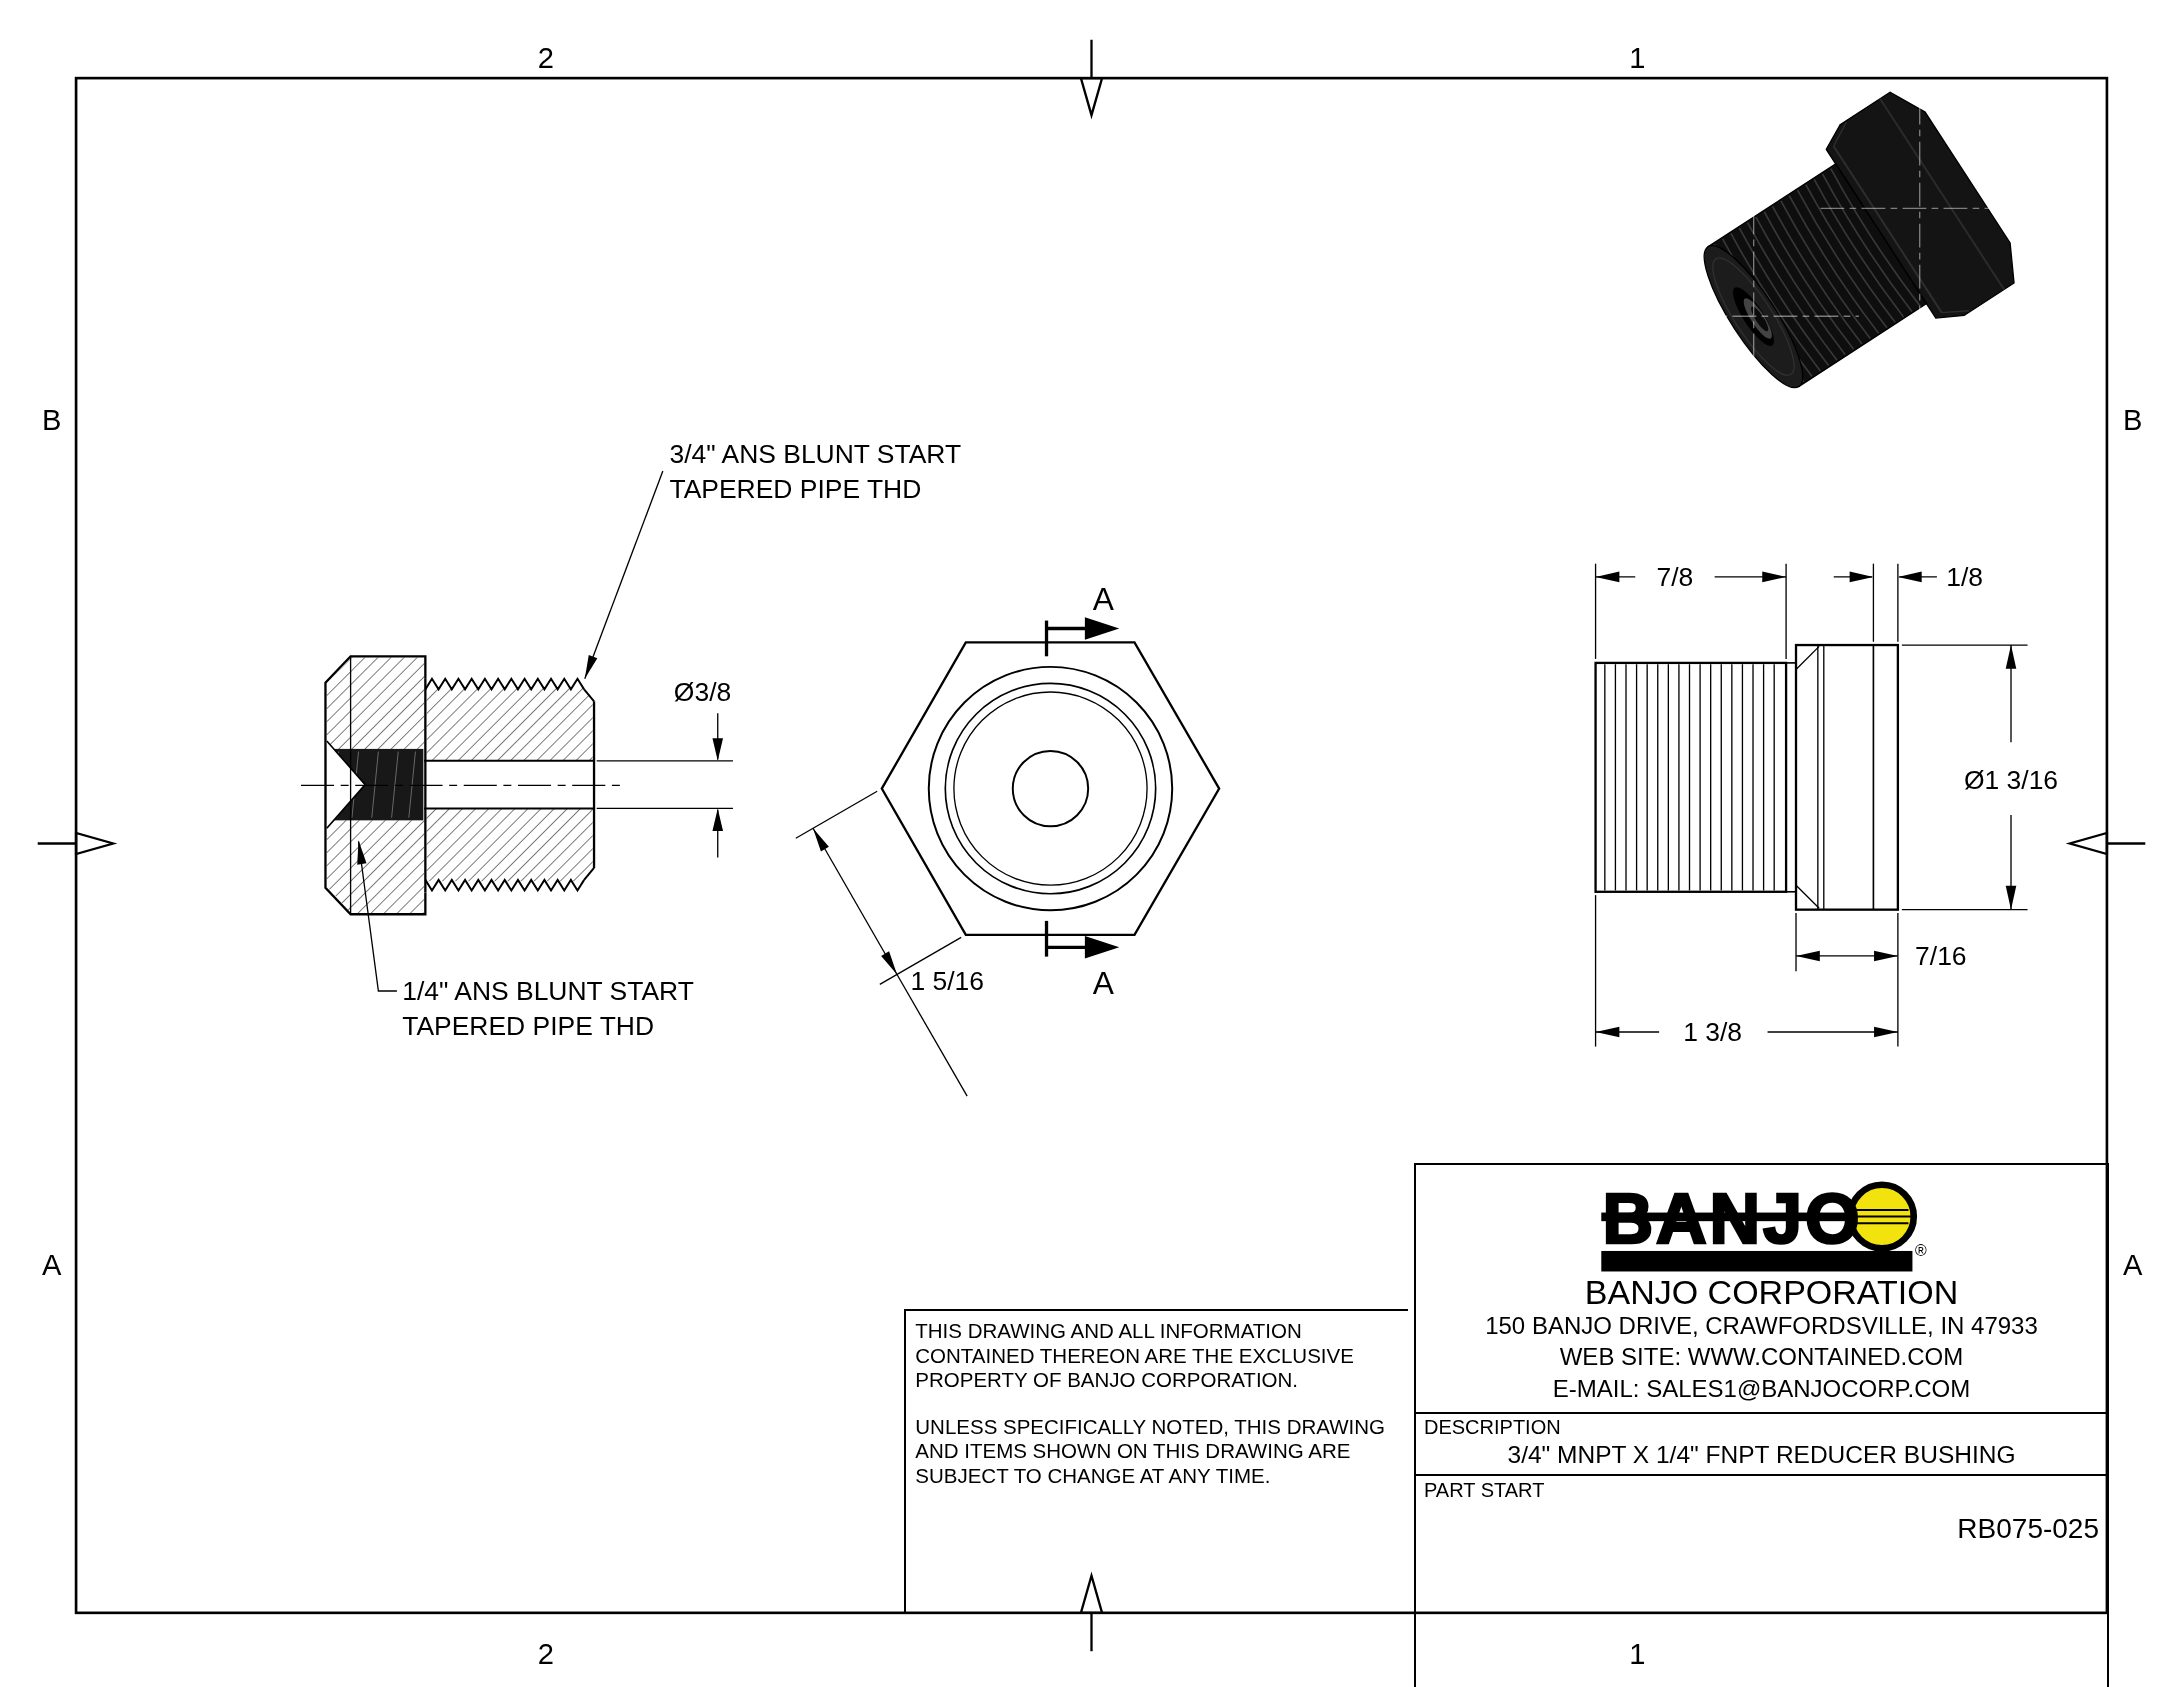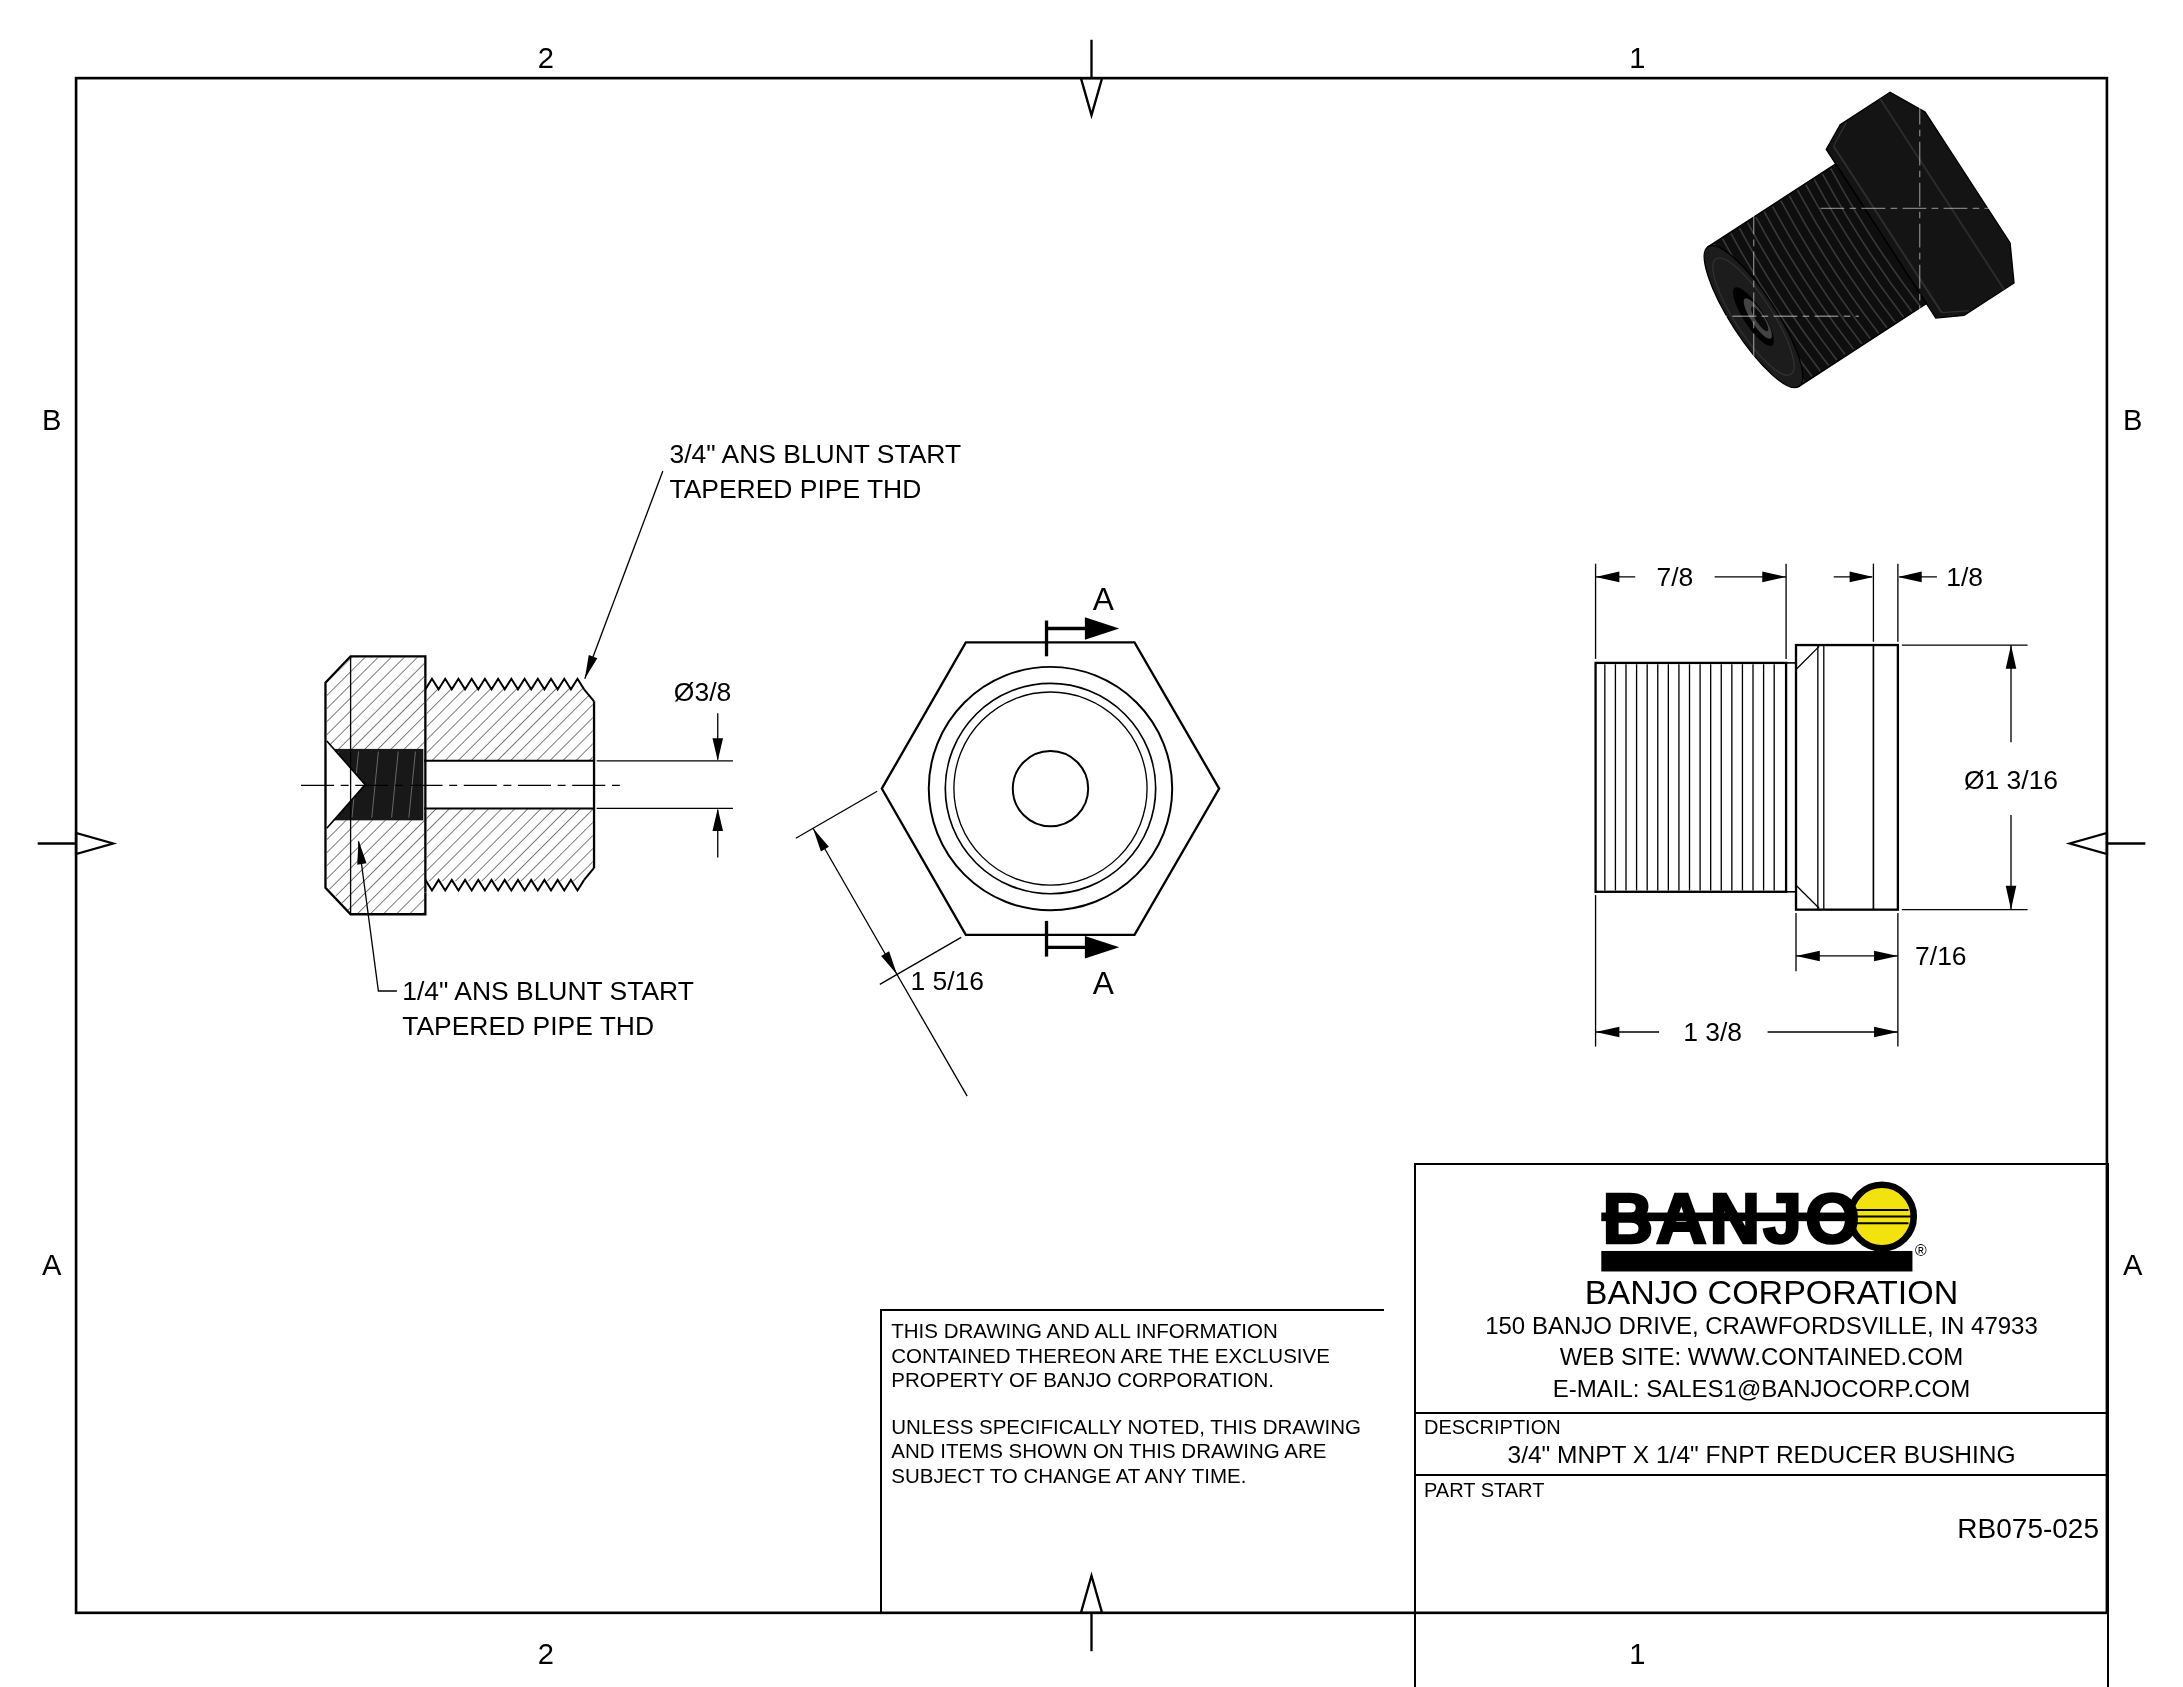--- a/index.html
+++ b/index.html
@@ -1,21 +1,21 @@
 <!DOCTYPE html>
 <html style="font-size:10.6px"><head>
 <meta charset="utf-8">
 <style>
   html,body{margin:0;padding:0;background:#ffffff;}
   #sheet{position:relative;width:2183px;height:1687px;background:#ffffff;
          font-family:"Liberation Sans",sans-serif;color:#000;overflow:hidden;}
   #drawing{position:absolute;left:0;top:0;}
   .overlay{position:absolute;box-sizing:border-box;}
   #note{left:103px;top:1518px;font-size:36px;}
-  #legal-box{left:880px;top:1309px;width:504px;height:305px;border:2.6px solid #000;border-right:none;
+  #legal-box{left:904px;top:1309px;width:504px;height:305px;border:2.6px solid #000;border-right:none;
              padding:8px 9.3px;font-size:20.5px;line-height:1.2;}
   #legal-box .p2{margin-top:22px;}
   #title-block{left:1414px;top:1163px;width:695px;height:583px;border:2.6px solid #000;
                display:flex;flex-direction:column;}
   .tb-top{display:flex;flex-direction:column;align-items:center;padding-top:5.3px;}
   .tb-company{font-size:34px;line-height:1.05;margin-top:1.3px;margin-left:20px;}
   .tb-addr,.tb-web,.tb-mail{font-size:24px;line-height:1.3;text-align:center;}
   .tb-desc{border-top:2.6px solid #000;margin-top:8px;padding:2.6px 8px 5.3px;}
   .tb-part{border-top:2.6px solid #000;padding:2.6px 8px;flex:1;}
   .tb-label{font-size:20px;text-align:left;}

